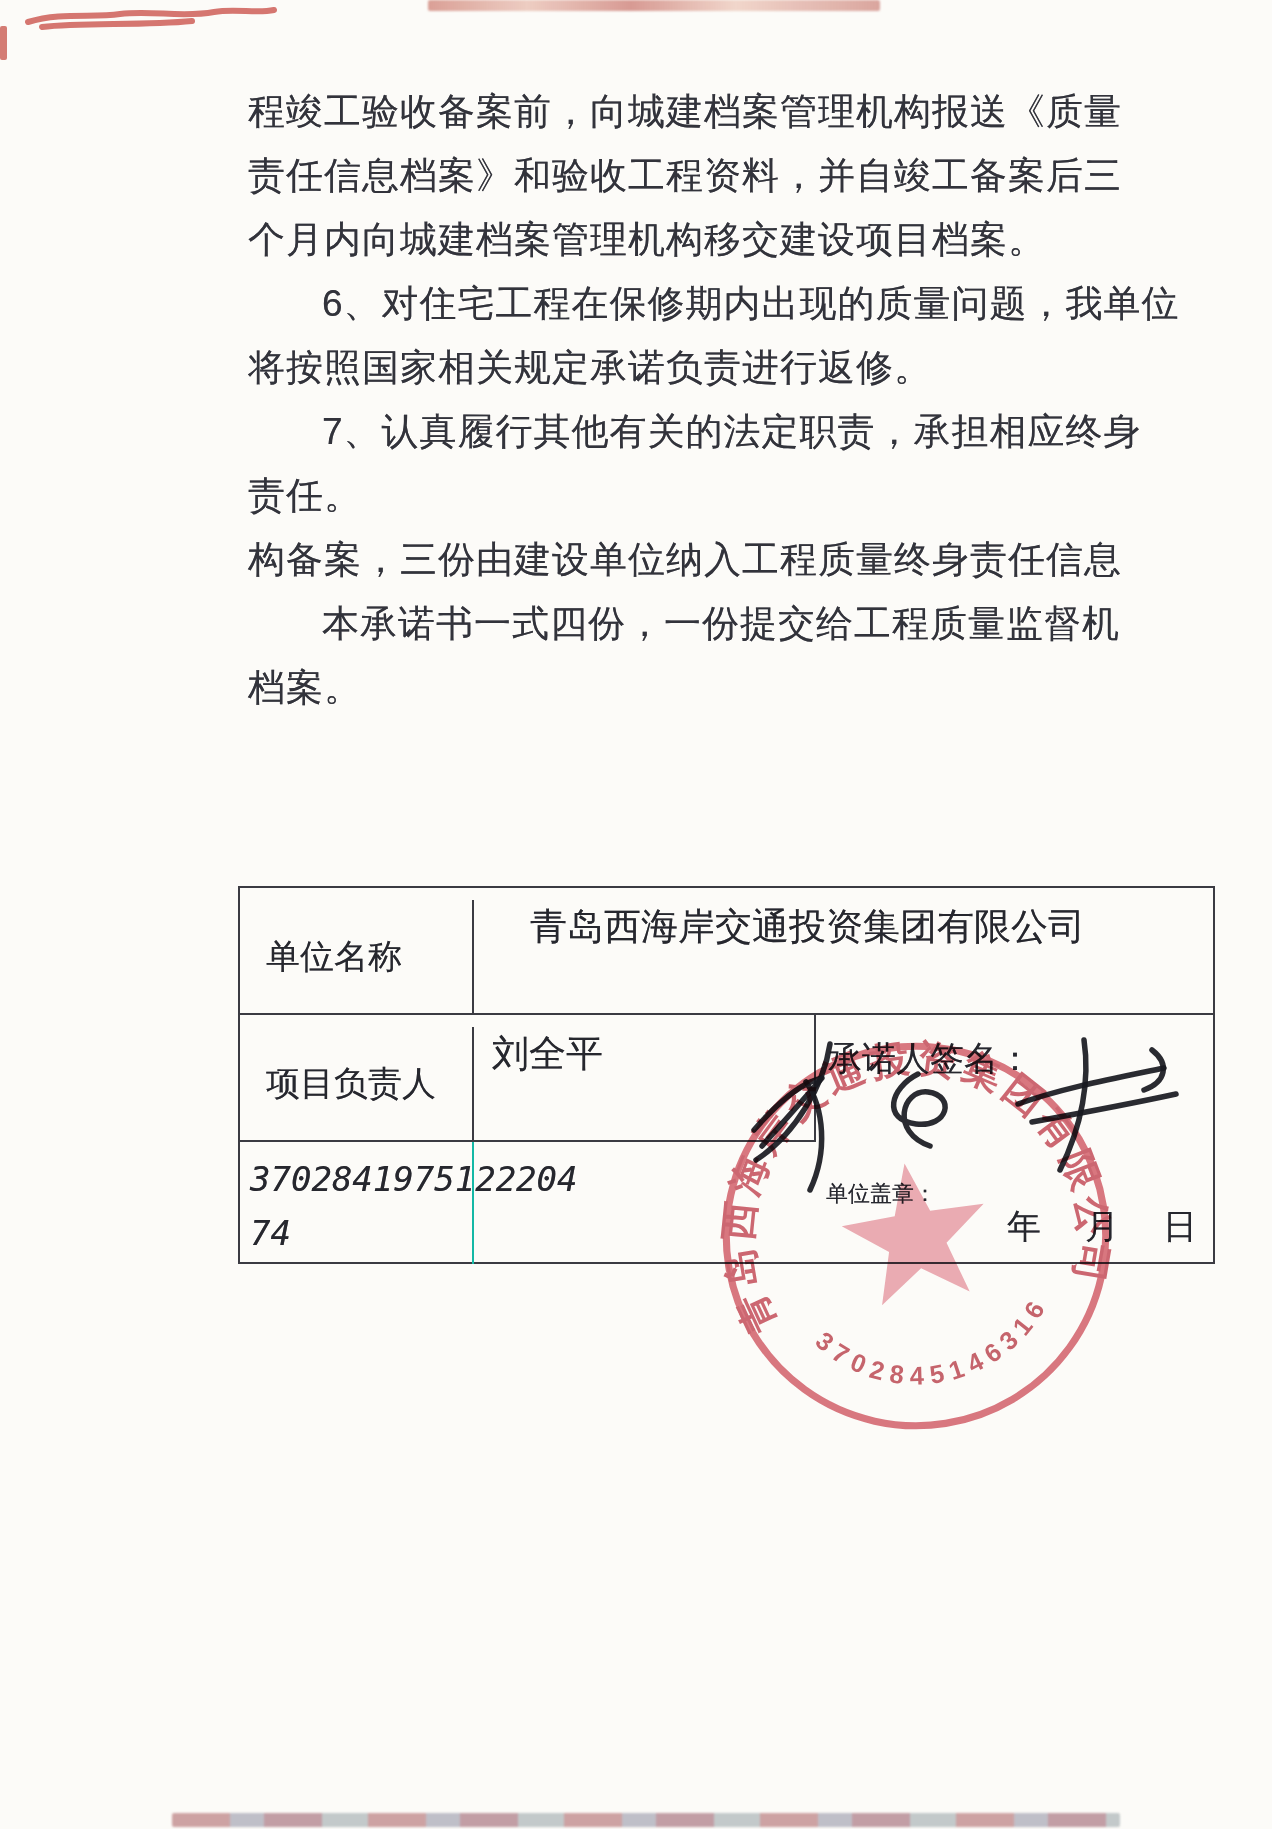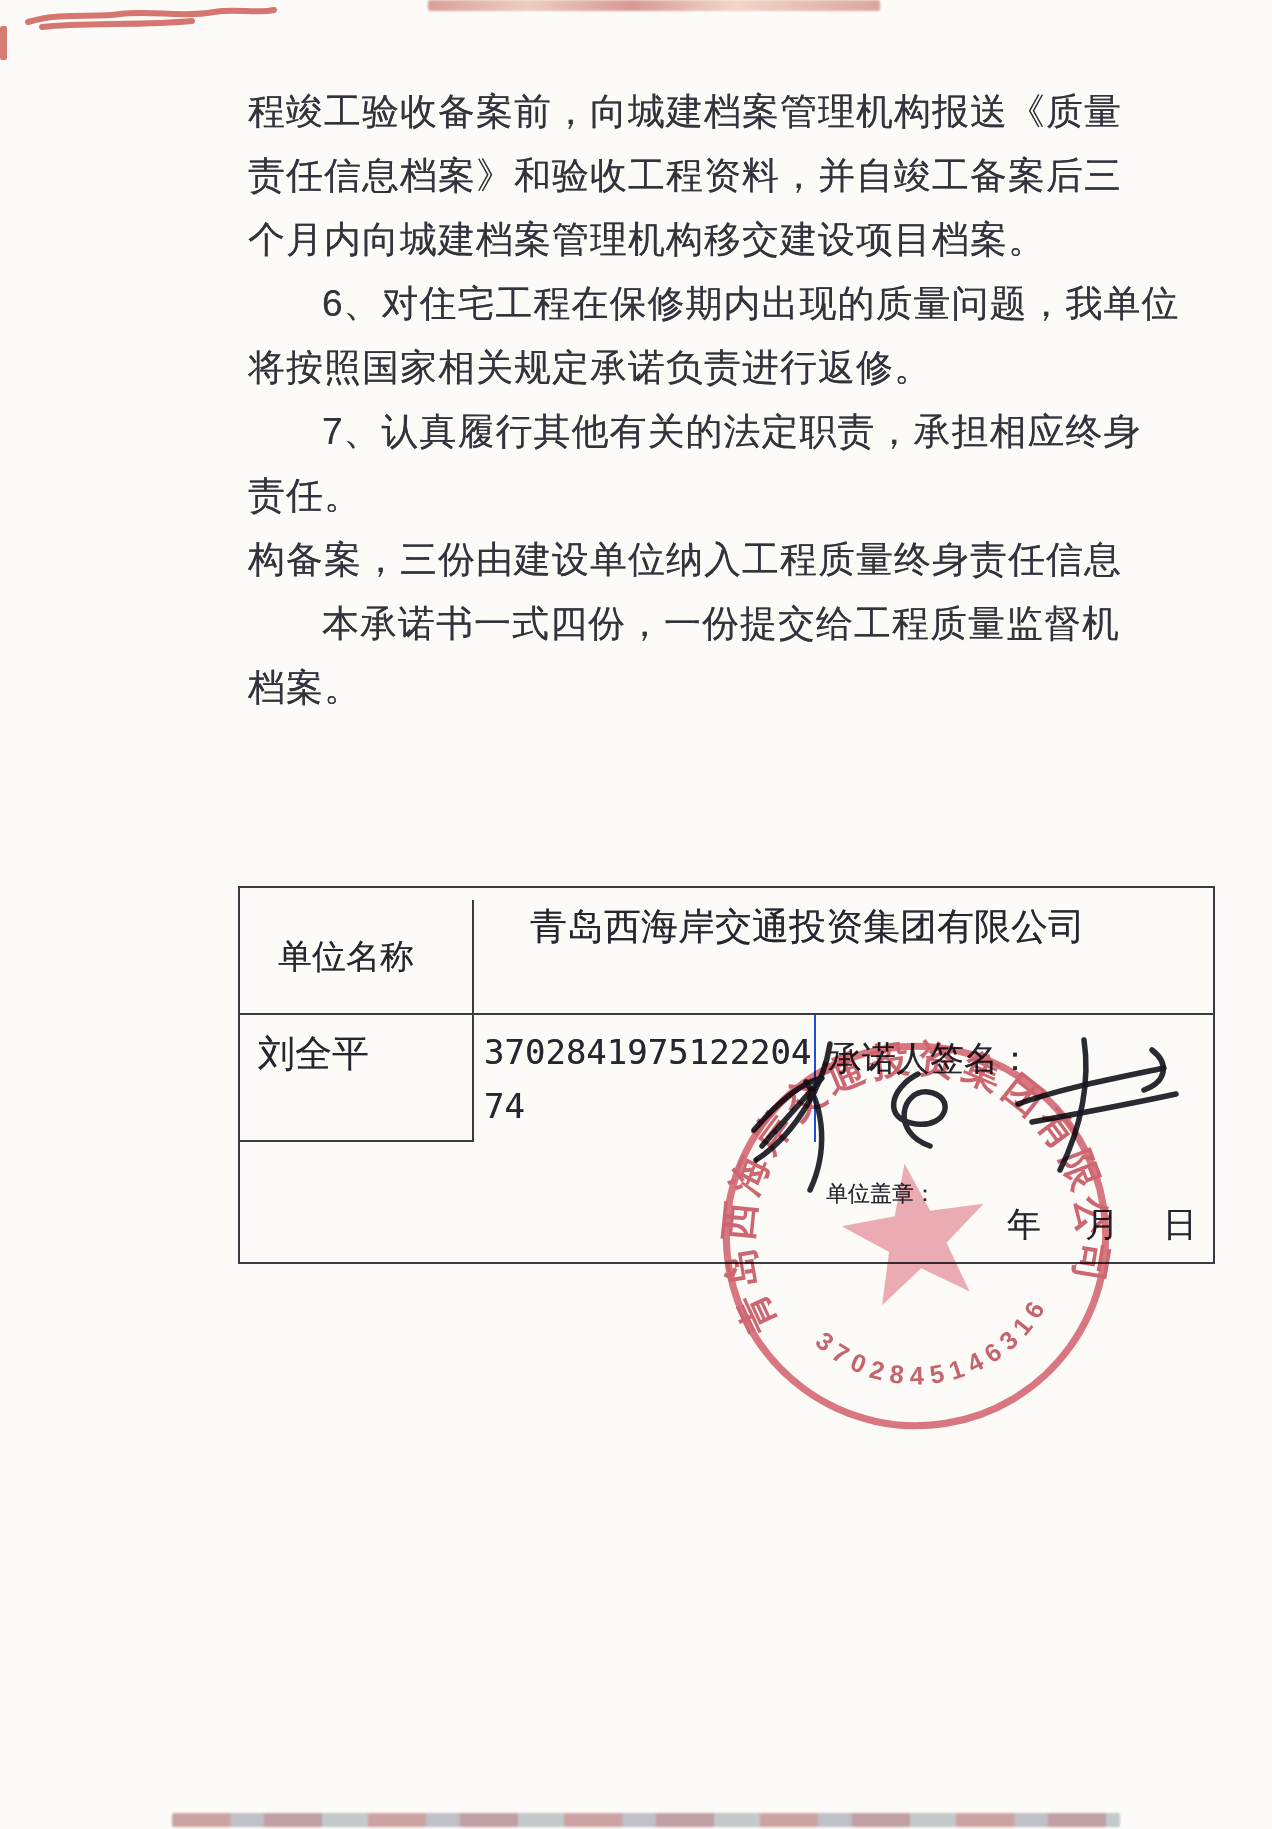--- a/index.html
+++ b/index.html
@@ -34,41 +34,42 @@
     grid-template-columns:234px 342px 1fr;
     grid-template-rows:127px 127px 1fr;
     border:2px solid #3b3b42;
     font-size:34px;color:#26272e;
     text-shadow:0 0 .6px rgba(40,40,50,.6);
     background:transparent;
   }
   .cell{box-sizing:border-box;}
   .cell-label{
     display:flex;align-items:center;
-    padding-left:38px;
+    padding-left:26px;
     border-right:2px solid #3b3b42;
     border-bottom:2px solid #3b3b42;
     margin-top:12px;
   }
   .cell-label.last{border-bottom:none;}
   .cell-unit-value{
     grid-column:2 / 4;
     border-bottom:2px solid #3b3b42;
     padding:14px 0 0 56px;
     font-size:37px;
   }
   .cell-leader-value{
     border-right:2px solid #3b3b42;
     border-bottom:2px solid #3b3b42;
     padding:14px 0 0 18px;
     font-size:37px;
   }
   .cell-id-value{
-    border-right:2px solid #1d4ed8;
+    border-right:2px solid #14b8a6;
     padding:10px 0 4px 10px;
+    font-style:italic;
   }
   .id-number{
     width:332px;
     font-family:"DejaVu Sans Mono","Liberation Mono",monospace;
     font-size:34px;line-height:54px;letter-spacing:0;
     word-break:break-all;
   }
   .cell-sign{
     grid-column:3;grid-row:2 / 4;
     position:relative;
@@ -167,20 +168,21 @@
     <div class="body-line">责任。</div>
     <div class="body-line">构备案，三份由建设单位纳入工程质量终身责任信息</div>
     <div class="body-line indent">本承诺书一式四份，一份提交给工程质量监督机</div>
     <div class="body-line">档案。</div>
   </div>
 
   <div class="info-table">
     <div class="cell cell-label">单位名称</div>
     <div class="cell cell-unit-value">青岛西海岸交通投资集团有限公司</div>
 
+    <div class="cell cell-label">项目负责人</div>
     <div class="cell cell-leader-value">刘全平</div>
 
     <div class="cell cell-sign">
       <div class="sign-label">承诺人签名：</div>
       <div class="seal-label">单位盖章：</div>
       <div class="date-row">
         <span>年</span>
         <span>月</span>
         <span>日</span>
       </div>

